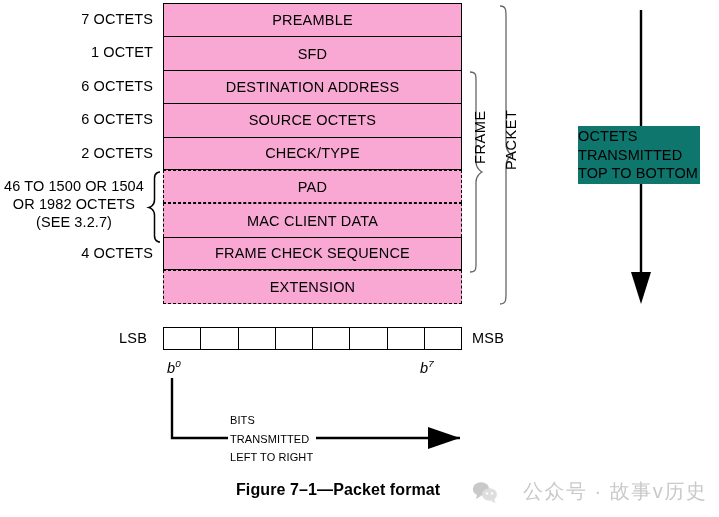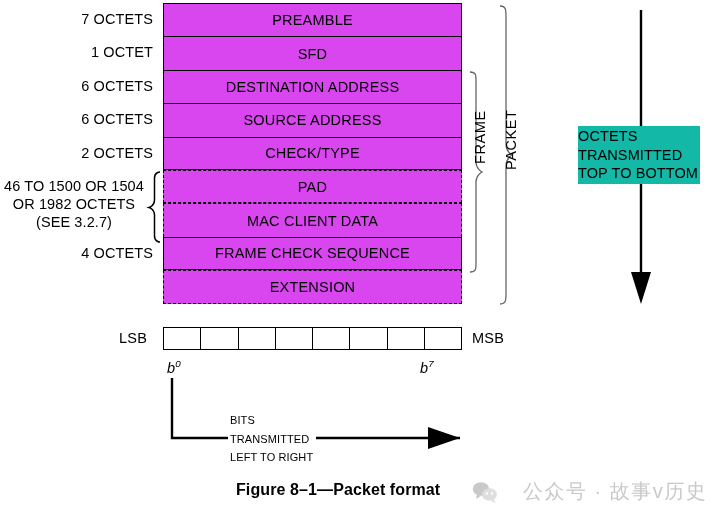--- a/index.html
+++ b/index.html
@@ -42,21 +42,21 @@
   }
   .field-row {
     position: relative;
     box-sizing: border-box;
     height: 33.4px;
     display: flex;
     align-items: center;
     justify-content: center;
     font-size: 14.5px;
     letter-spacing: 0.2px;
-    background: #d946ef;
+    background: #f9a8d4;
   }
   .field-row .row-text { pointer-events: none; }
 
   .solid-all   { border: 1.4px solid #000; border-bottom-width: 0; }
   .solid-last  { border: 1.4px solid #000; }
   .dashed-box  { border: 1.6px dashed #000; border-bottom-width: 0; }
   .dashed-full { border: 1.6px dashed #000; }
   .solid-fcs   { border: 1.4px solid #000; }
 
   
@@ -74,21 +74,21 @@
 
   
   #octets-note {
     position: absolute;
     left: 578px;
     top: 126px;
     font-size: 14.5px;
     line-height: 18.5px;
     white-space: pre;
     letter-spacing: 0.1px;
-    background: #14b8a6;
+    background: #0f766e;
     z-index: 3;
     padding: 1px 2px 1px 0;
   }
 
   
   #bit-strip {
     position: absolute;
     left: 163px;
     top: 327px;
     width: 299px;
@@ -189,21 +189,21 @@
     <div class="field-row solid-all">
         <span class="row-text">PREAMBLE</span>
       </div>
     <div class="field-row solid-all">
         <span class="row-text">SFD</span>
       </div>
     <div class="field-row solid-all">
         <span class="row-text">DESTINATION ADDRESS</span>
       </div>
     <div class="field-row solid-all">
-        <span class="row-text">SOURCE ADDRESS</span>
+        <span class="row-text">SOURCE OCTETS</span>
       </div>
     <div class="field-row solid-last">
         <span class="row-text">CHECK/TYPE</span>
       </div>
     <div class="field-row dashed-full">
         <span class="row-text">PAD</span>
       </div>
     <div class="field-row dashed-box">
         <span class="row-text">MAC CLIENT DATA</span>
       </div>
@@ -257,21 +257,21 @@
 
   <svg class="abs" style="left:160px; top:376px;" width="310" height="75">
     <path d="M 12 2 L 12 62 L 300 62" fill="none" stroke="#000" stroke-width="2.4"></path>
     <polygon points="300,62 268,51 268,73" fill="#000"></polygon>
   </svg>
 
   <div id="bits-note">BITS
 TRANSMITTED
 LEFT TO RIGHT</div>
 
-  <div id="figure-caption">Figure 8–1—Packet format</div>
+  <div id="figure-caption">Figure 7–1—Packet format</div>
 
   <div id="watermark">
     <svg class="wm-logo" width="26" height="22" viewBox="0 0 26 22">
       <ellipse cx="9" cy="8" rx="8.2" ry="6.8" fill="#c9c9c9"></ellipse>
       <polygon points="5,13 4,18 9,15" fill="#c9c9c9"></polygon>
       <ellipse cx="17.5" cy="13.5" rx="7.4" ry="6.2" fill="#dedede"></ellipse>
       <polygon points="22,18 23.5,22 19,20" fill="#dedede"></polygon>
       <circle cx="15" cy="12.5" r="1.15" fill="#ffffff"></circle>
       <circle cx="20" cy="12.5" r="1.15" fill="#ffffff"></circle>
     </svg>

